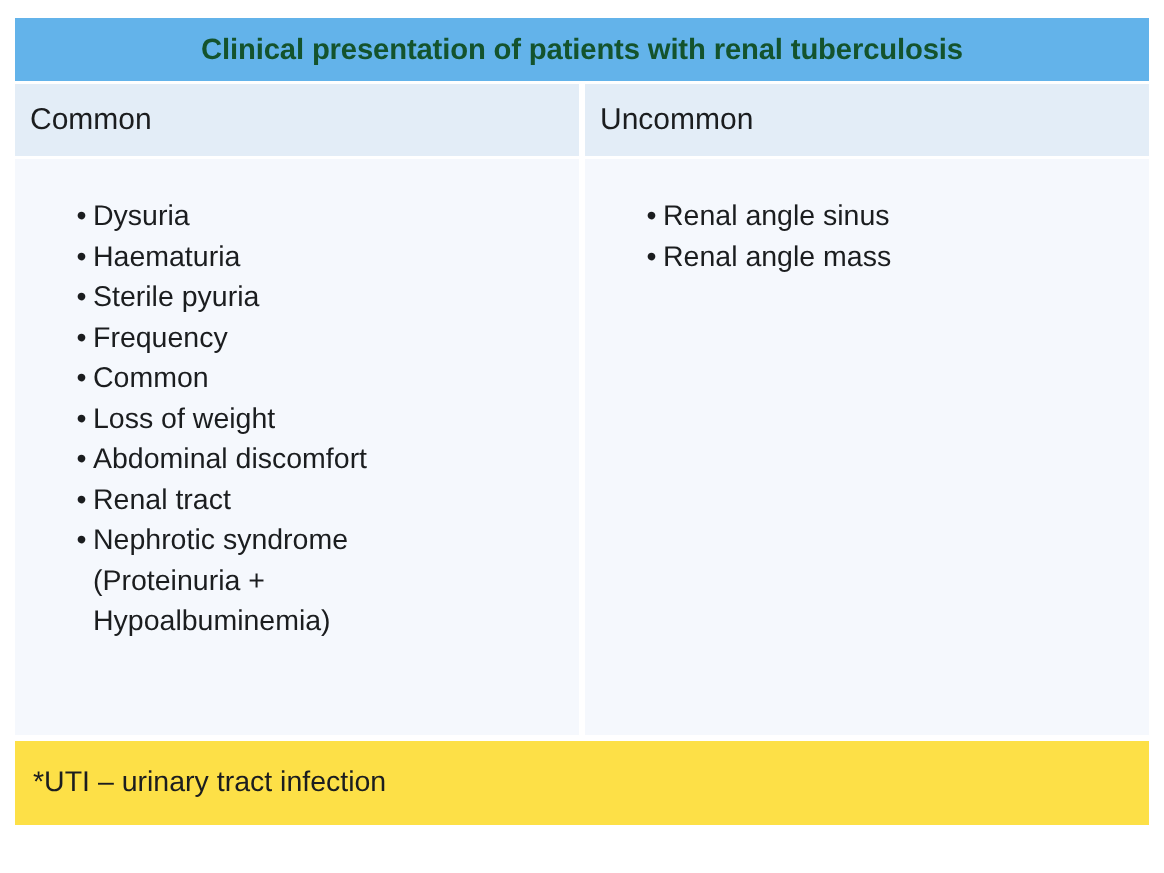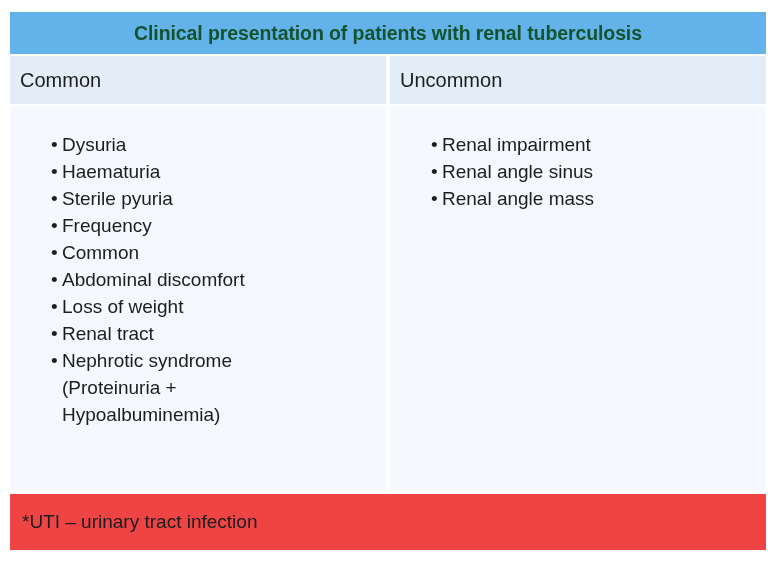--- a/index.html
+++ b/index.html
@@ -90,21 +90,21 @@
     top: 0;
     font-size: 19px;
     line-height: 27px;
     color: #1b1d1f;
   }
 
   
   .footnote-row {
     margin-top: 4px;
     height: 56px;
-    background: #ef4444;
+    background: #fde047;
     display: flex;
     align-items: center;
   }
   .footnote-text {
     font-size: 19px;
     color: #1b1d1f;
     padding-left: 12px;
   }
 </style>
 </head>
@@ -127,32 +127,31 @@
   </div>
 
   <div class="body-row">
     <div class="body-cell left">
       <ul class="item-list">
         <li>Dysuria</li>
         <li>Haematuria</li>
         <li>Sterile pyuria</li>
         <li>Frequency</li>
         <li>Common</li>
+        <li>Loss of weight</li>
         <li>Abdominal discomfort</li>
-        <li>Loss of weight</li>
         <li>Renal tract</li>
         <li>Nephrotic syndrome
 (Proteinuria +
 Hypoalbuminemia)</li>
       </ul>
     </div>
     <div class="gutter"></div>
     <div class="body-cell right">
       <ul class="item-list">
-        <li>Renal impairment</li>
         <li>Renal angle sinus</li>
         <li>Renal angle mass</li>
       </ul>
     </div>
   </div>
 
   <div class="footnote-row">
     <span class="footnote-text">*UTI – urinary tract infection</span>
   </div>
 

